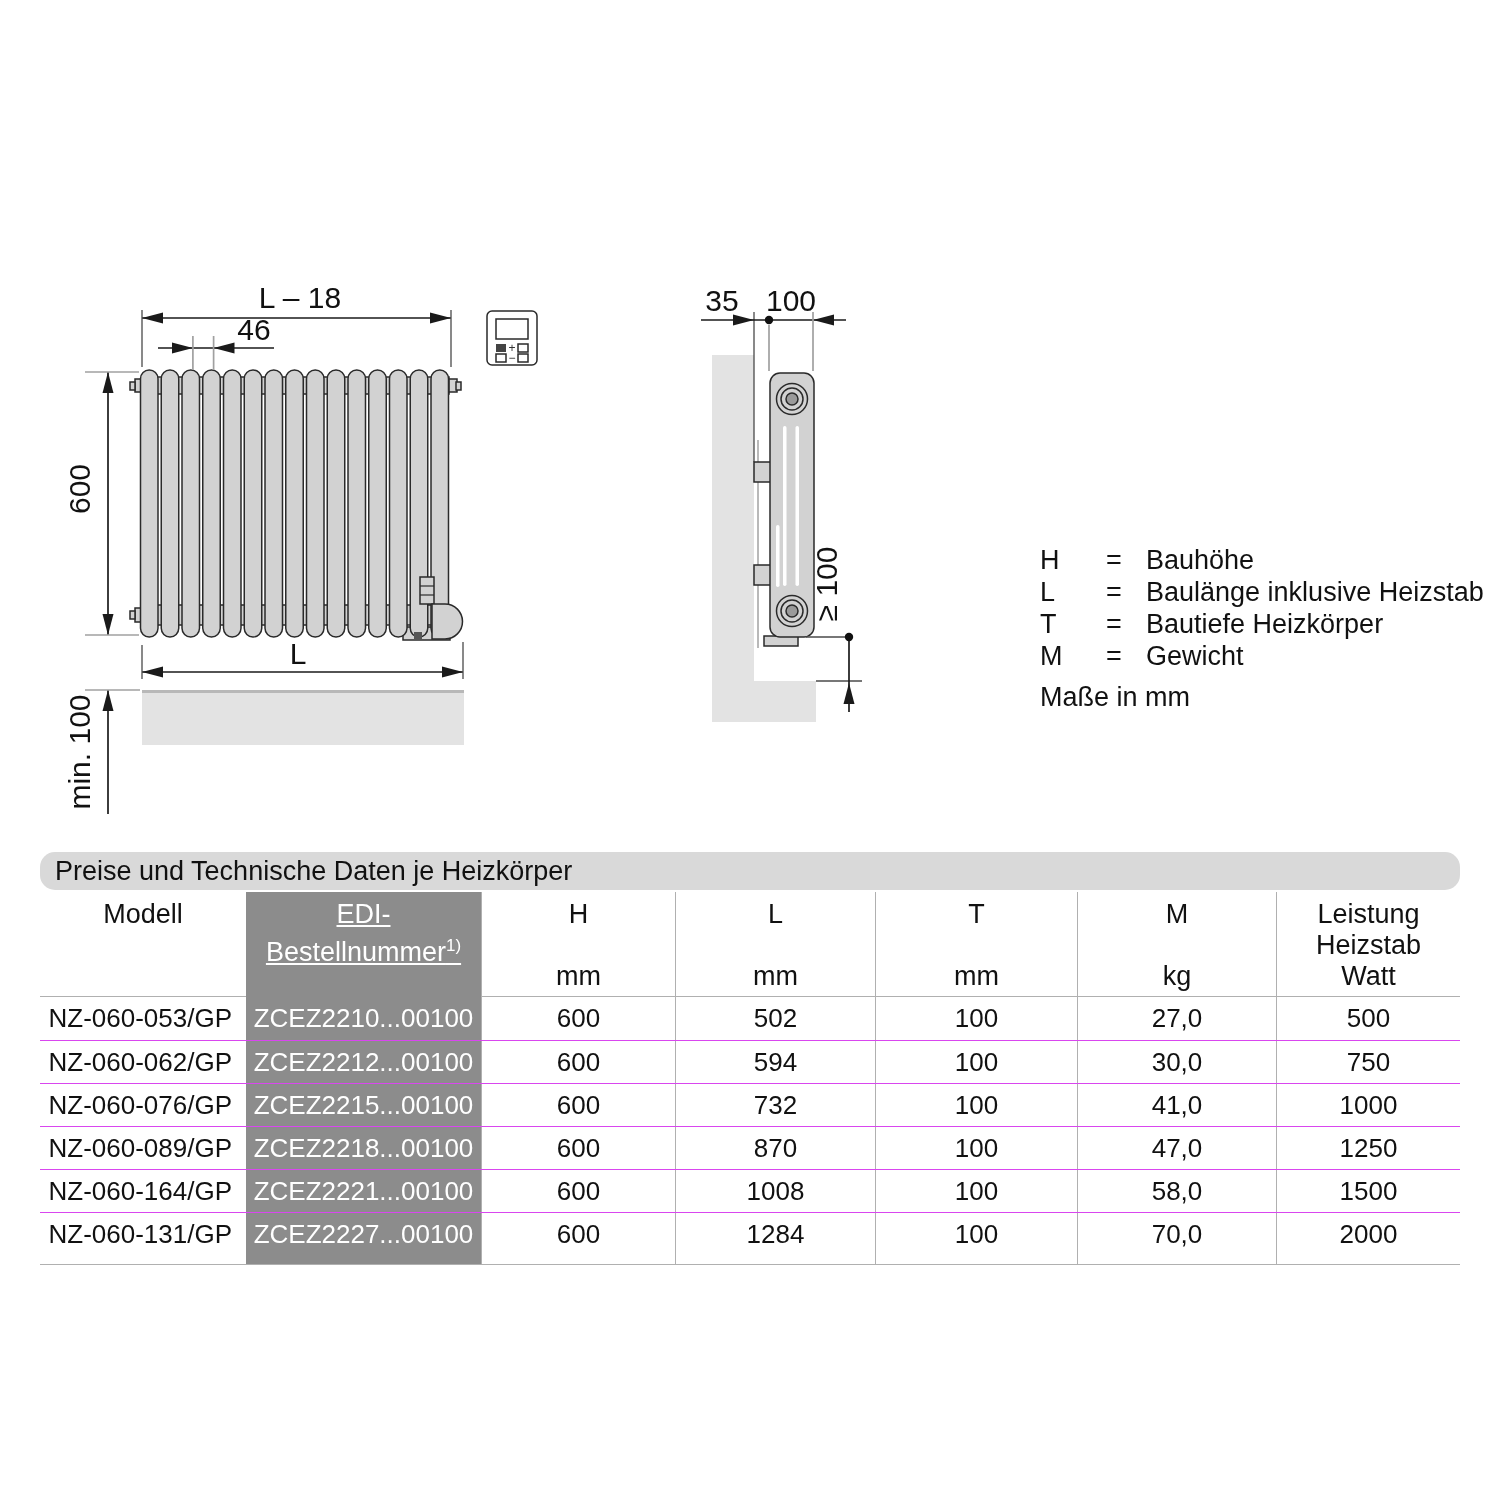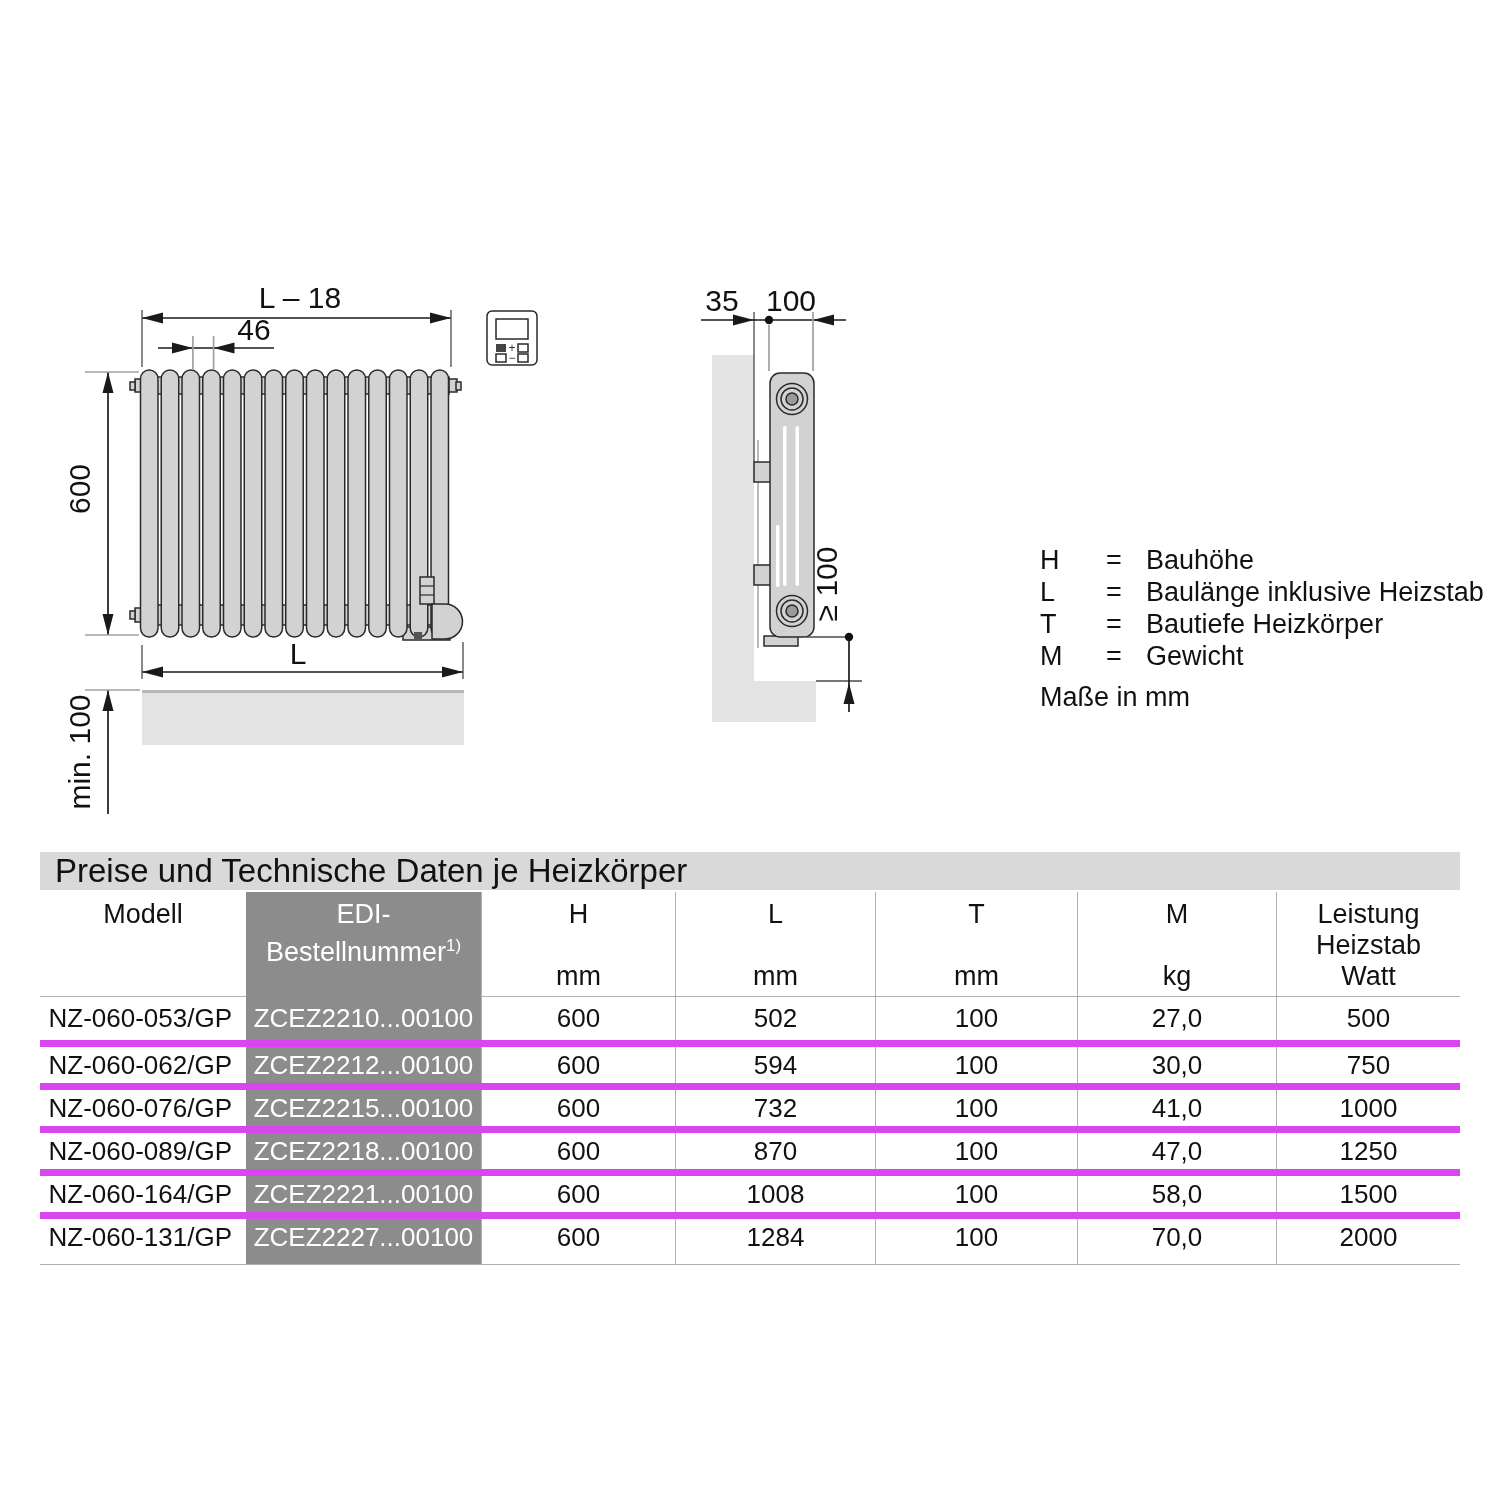--- a/index.html
+++ b/index.html
@@ -19,32 +19,32 @@
   .ring{fill:none;stroke:#2a2a2a;stroke-width:1.5;}
 
   
   .legend{position:absolute;left:1040px;top:544px;font-size:27px;line-height:32px;}
   .legend-row{display:grid;grid-template-columns:66px 40px auto;white-space:nowrap;}
   .legend-note{margin-top:9px;}
 
   
   .tbl{position:absolute;left:40px;top:852px;width:1420px;font-size:26px;}
   .tbl-title{height:38px;line-height:38px;background:#d9d9d9;padding-left:15px;
-             font-size:33px;margin-bottom:2px;}
+             font-size:27px;margin-bottom:2px;border-radius:15px;}
   .tgrid{display:grid;grid-template-columns:206px 235px 194px 200px 202px 199px 184px;}
   .thead{height:104px;border-bottom:1px solid #b0b0b0;}
   .hcell{display:flex;flex-direction:column;justify-content:space-between;
          align-items:center;text-align:center;padding:7px 0 10px 0;font-size:27px;
          box-sizing:border-box;}
   .hcell.vline,.cell.vline,.fcell.vline{border-left:1px solid #b0b0b0;}
-  .hc-edi{background:#8c8c8c;color:#fff;}
+  .hc-edi{background:#8c8c8c;color:#fff;text-decoration:underline;}
   .hl div{line-height:31px;}
   sup{font-size:17px;}
   .trow{height:43px;box-sizing:border-box;}
-  .trow + .trow{border-top:7px solid #d946ef;}
+  .trow + .trow{border-top:1px solid #d946ef;}
   .cell{display:flex;align-items:center;justify-content:center;box-sizing:border-box;}
   .c-modell{justify-content:flex-end;padding-right:14px;}
   .c-edi{background:#8c8c8c;color:#fff;}
   .tfoot{height:9px;border-bottom:1px solid #b0b0b0;}
   .fcell{box-sizing:border-box;}
   .f-edi{background:#8c8c8c;}
 </style>
 </head>
 <body>
 

